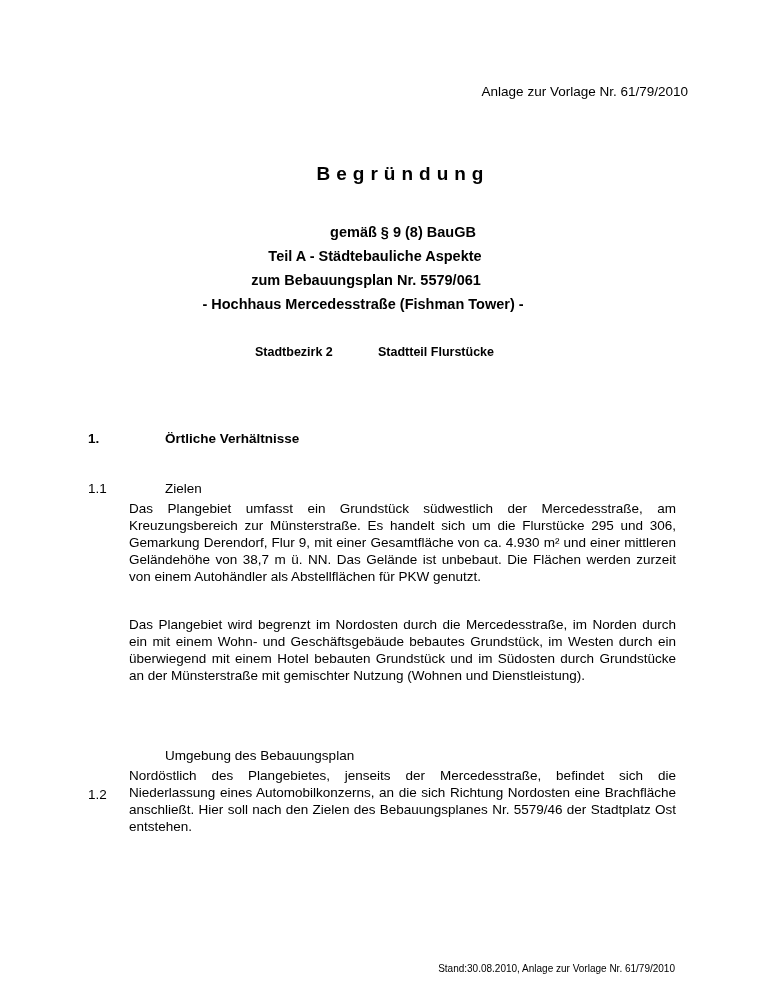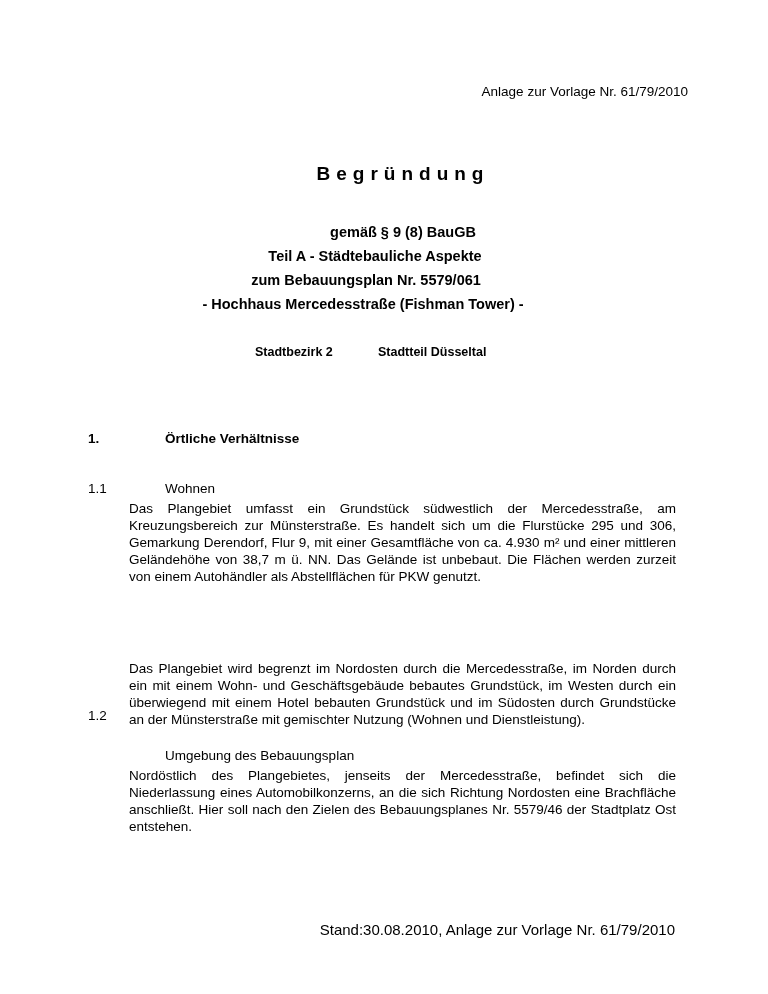--- a/index.html
+++ b/index.html
@@ -14,44 +14,44 @@
     .sub2 { top: 248px; left: -28px; width: 806px; }
     .sub3 { top: 272px; left: -37px; width: 806px; }
     .sub4 { top: 296px; left: -40px; width: 806px; }
     .district { top: 345px; font-size: 12.5px; font-weight: bold; white-space: nowrap; }
     .d1 { left: 255px; }
     .d2 { left: 378px; }
     .num { left: 88px; font-size: 13.5px; }
     .sec-head { left: 129px; font-size: 13.5px; margin-left: 36px; }
     .bold { font-weight: bold; }
     .para { left: 129px; width: 547px; font-size: 13.5px; line-height: 17px; text-align: justify; }
-    .footer { top: 921px; right: 93px; font-size: 15px; white-space: nowrap; }
+    .footer { top: 963px; right: 93px; font-size: 10px; white-space: nowrap; }
   </style>
 </head>
 <body>
 
 <div>
   <div class="abs header-ref">Anlage zur Vorlage Nr. 61/79/2010</div>
 
   <div class="abs title">Begründung</div>
 
   <div class="abs sub sub1">gemäß § 9 (8) BauGB</div>
   <div class="abs sub sub2">Teil A - Städtebauliche Aspekte</div>
   <div class="abs sub sub3">zum Bebauungsplan Nr. 5579/061</div>
   <div class="abs sub sub4">- Hochhaus Mercedesstraße (Fishman Tower) -</div>
 
   <div class="abs district d1">Stadtbezirk 2</div>
-  <div class="abs district d2">Stadtteil Düsseltal</div>
+  <div class="abs district d2">Stadtteil Flurstücke</div>
 
   <div class="abs num bold" style="top:431px;">1.</div>
   <div class="abs sec-head bold" style="top:431px;">Örtliche Verhältnisse</div>
 
   <div class="abs num" style="top:481px;">1.1</div>
-  <div class="abs sec-head" style="top:481px;">Wohnen</div>
+  <div class="abs sec-head" style="top:481px;">Zielen</div>
   <div class="abs para" style="top:500px;">Das Plangebiet umfasst ein Grundstück südwestlich der Mercedesstraße, am Kreuzungsbereich zur Münsterstraße. Es handelt sich um die Flurstücke 295 und 306, Gemarkung Derendorf, Flur 9, mit einer Gesamtfläche von ca. 4.930 m² und einer mittleren Geländehöhe von 38,7 m ü. NN. Das Gelände ist unbebaut. Die Flächen werden zurzeit von einem Autohändler als Abstellflächen für PKW genutzt.</div>
-  <div class="abs para" style="top:616px;margin-top:44px;">Das Plangebiet wird begrenzt im Nordosten durch die Mercedesstraße, im Norden durch ein mit einem Wohn- und Geschäftsgebäude bebautes Grundstück, im Westen durch ein überwiegend mit einem Hotel bebauten Grundstück und im Südosten durch Grundstücke an der Münsterstraße mit gemischter Nutzung (Wohnen und Dienstleistung).</div>
+  <div class="abs para" style="top:616px;">Das Plangebiet wird begrenzt im Nordosten durch die Mercedesstraße, im Norden durch ein mit einem Wohn- und Geschäftsgebäude bebautes Grundstück, im Westen durch ein überwiegend mit einem Hotel bebauten Grundstück und im Südosten durch Grundstücke an der Münsterstraße mit gemischter Nutzung (Wohnen und Dienstleistung).</div>
 
-  <div class="abs num" style="top:708px;">1.2</div>
+  <div class="abs num" style="top:787px;">1.2</div>
   <div class="abs sec-head" style="top:748px;">Umgebung des Bebauungsplan</div>
   <div class="abs para" style="top:767px;">Nordöstlich des Plangebietes, jenseits der Mercedesstraße, befindet sich die Niederlassung eines Automobilkonzerns, an die sich Richtung Nordosten eine Brachfläche anschließt. Hier soll nach den Zielen des Bebauungsplanes Nr. 5579/46 der Stadtplatz Ost entstehen.</div>
 
   <div class="abs footer">Stand:30.08.2010, Anlage zur Vorlage Nr. 61/79/2010</div>
 </div>
 
 </body></html>

